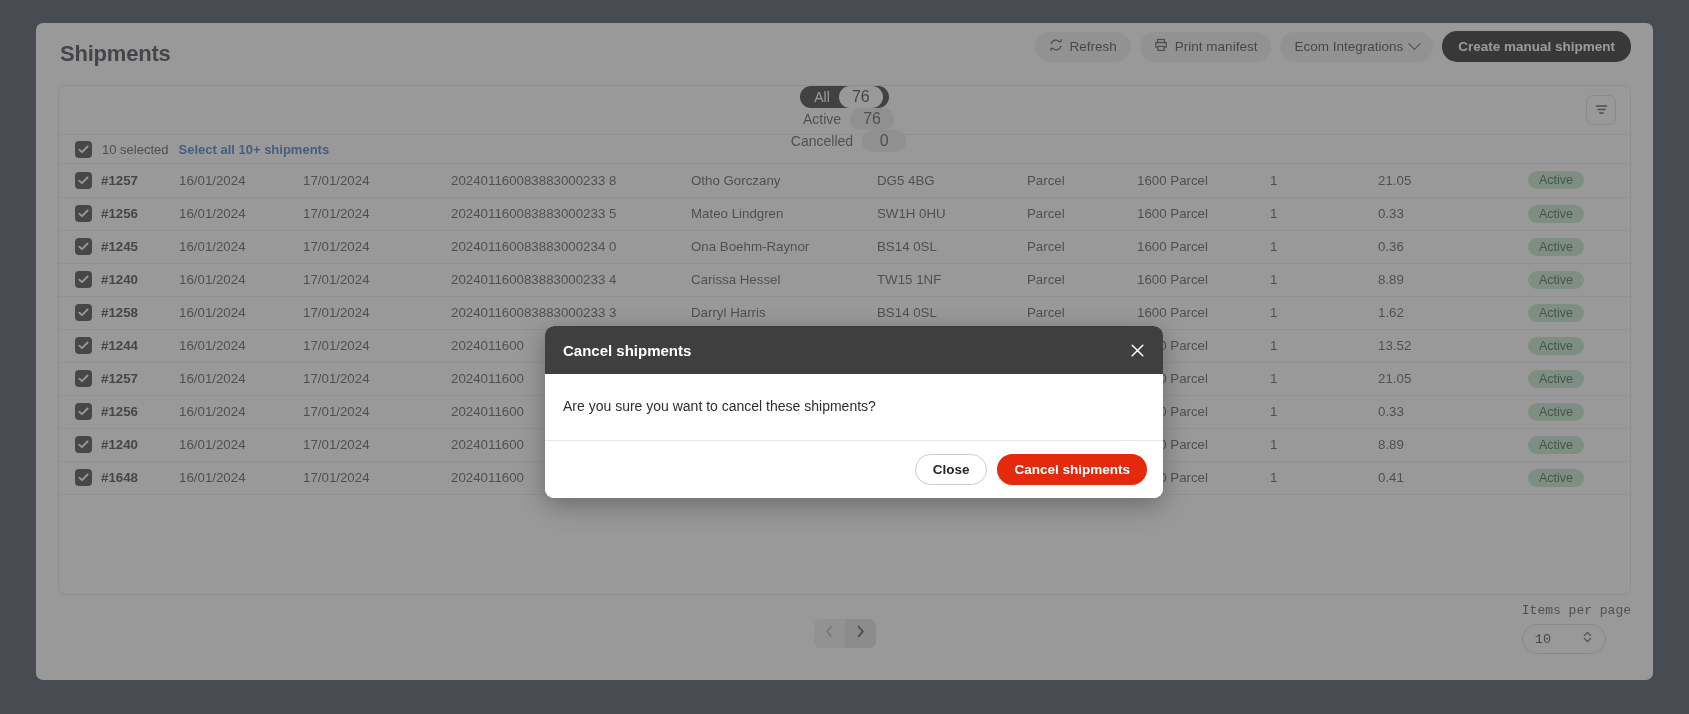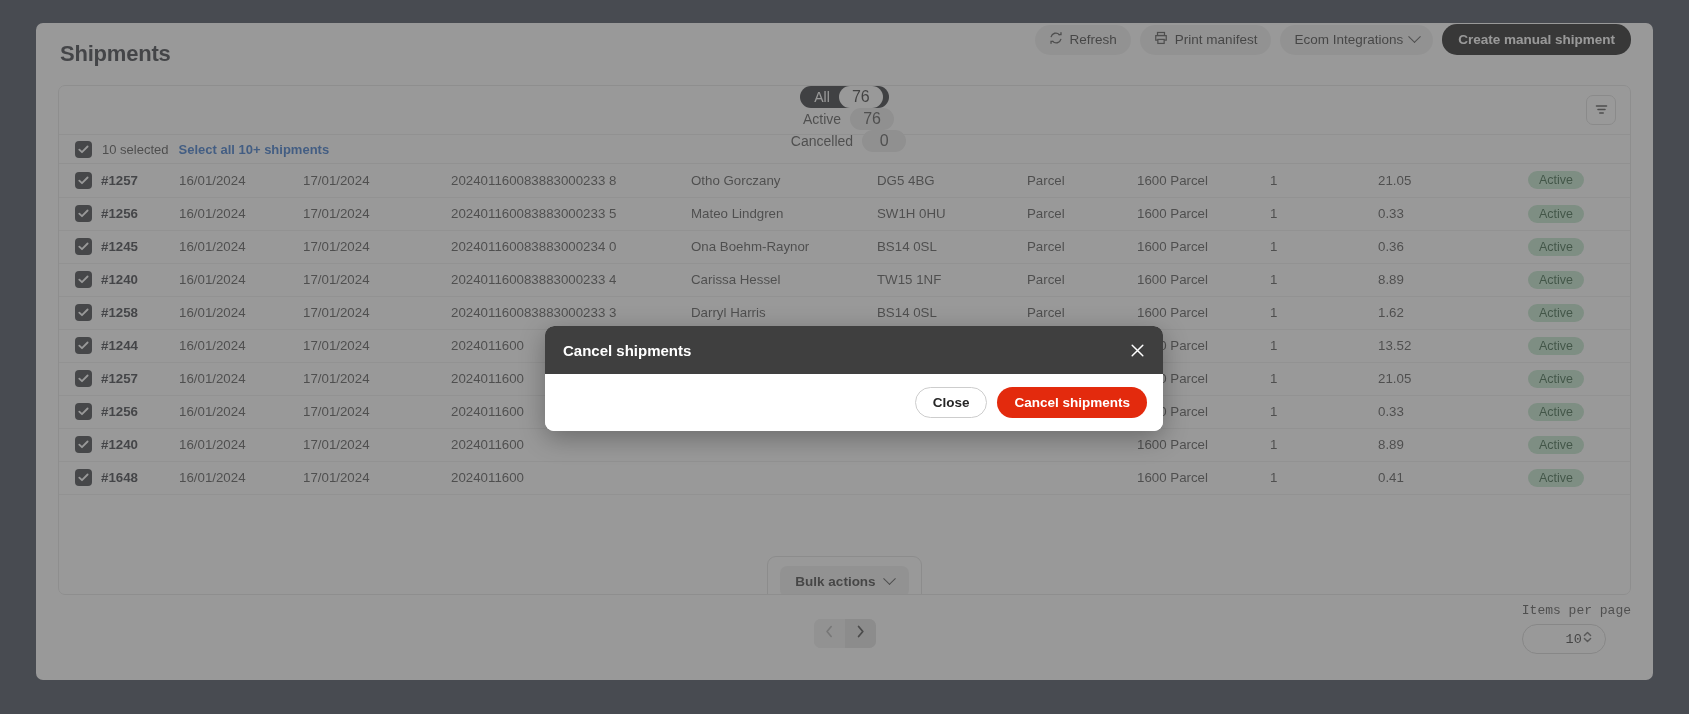--- a/index.html
+++ b/index.html
@@ -26,21 +26,21 @@
     position: relative;
     height: 62px;
     padding: 0 24px;
     display: flex; align-items: center;
   }
   .page-title {
     font-size: 22px; font-weight: bold; color: #21242b;
     letter-spacing: -0.2px;
   }
   .header-actions {
-    position: absolute; right: 22px; top: 1px;
+    position: absolute; right: 22px; top: 8px;
     display: flex; align-items: center; gap: 9px;
   }
   .btn {
     display: inline-flex; align-items: center; gap: 7px;
     height: 30px; padding: 0 14px;
     border-radius: 15px;
     font-size: 13.5px;
     border: none; cursor: pointer;
     white-space: nowrap;
   }
@@ -161,21 +161,21 @@
     justify-content: center; cursor: pointer; background: #ececec;
   }
   .pg-btn.on { background: #dcdcdc; }
   .ipp {
     position: absolute; right: 22px; top: 8px; text-align: left;
   }
   .ipp-label { font-size: 13px; color: #3d3d3d; margin-bottom: 6px; }
   .ipp-select {
     width: 84px; height: 30px;
     border: 1px solid #cfcfcf; border-radius: 15px;
-    display: flex; align-items: center; justify-content: flex-end;
+    display: flex; align-items: center; justify-content: space-between;
     padding: 0 12px; font-size: 13.5px; color: #262626; cursor: pointer;
     background: #fff;
   }
 
   
   .dim {
     position: absolute; inset: 0;
     background: rgba(90,90,90,0.62);
     z-index: 50;
   }
@@ -479,28 +479,20 @@
               <td class="c-post"></td>
               <td class="c-svc"></td>
               <td class="c-prod">1600 Parcel</td>
               <td class="c-qty">1</td>
               <td class="c-wt">0.41</td>
               <td class="c-status"><span class="badge">Active</span></td>
             </tr>
           </tbody>
       </table>
 
-      <div class="bulk-wrap">
-        <div class="bulk-box">
-          <button class="bulk-btn">
-            <span>Bulk actions</span>
-            <span class="chev"></span>
-          </button>
-        </div>
-      </div>
 
     </div>
 
     <div class="pager">
       <div class="pager-center">
         <div class="pg-btn">
           <span>
             <svg width="9" height="13" viewBox="0 0 9 13" fill="none" stroke="#a6a6a6" stroke-width="1.6" stroke-linecap="round" stroke-linejoin="round">
                 <path d="M6.2 1.5 2 6.5l4.2 5"></path>
               </svg>
@@ -534,19 +526,22 @@
 
   <div class="modal">
     <div class="modal-head">
       <span class="modal-title">Cancel shipments</span>
       <span class="modal-close">
         <svg width="15" height="15" viewBox="0 0 15 15" fill="none" stroke="#ffffff" stroke-width="1.5" stroke-linecap="round">
             <path d="M2.2 2.2 12.8 12.8M12.8 2.2 2.2 12.8"></path>
           </svg>
       </span>
     </div>
+    <div class="modal-body">
+      <p>Are you sure you want to cancel these shipments?</p>
+    </div>
     <div class="modal-foot">
       <button class="m-btn m-close">Close</button>
       <button class="m-btn m-danger">Cancel shipments</button>
     </div>
   </div>
 
 </div>
 
 </body></html>

